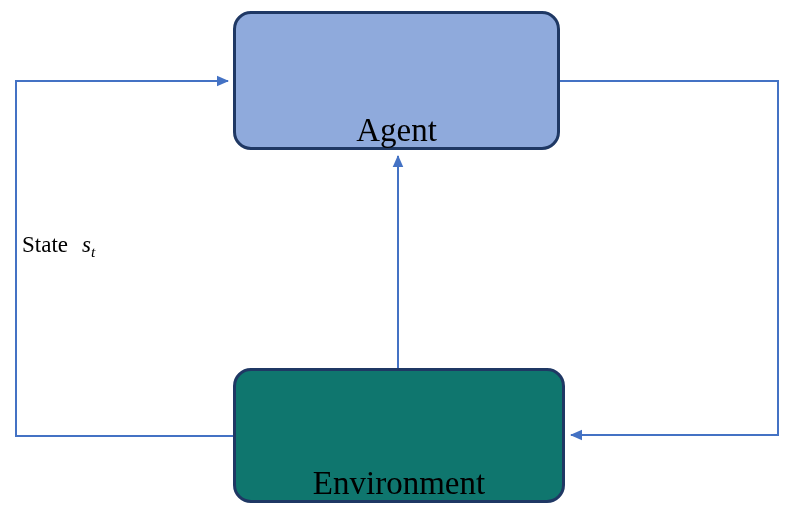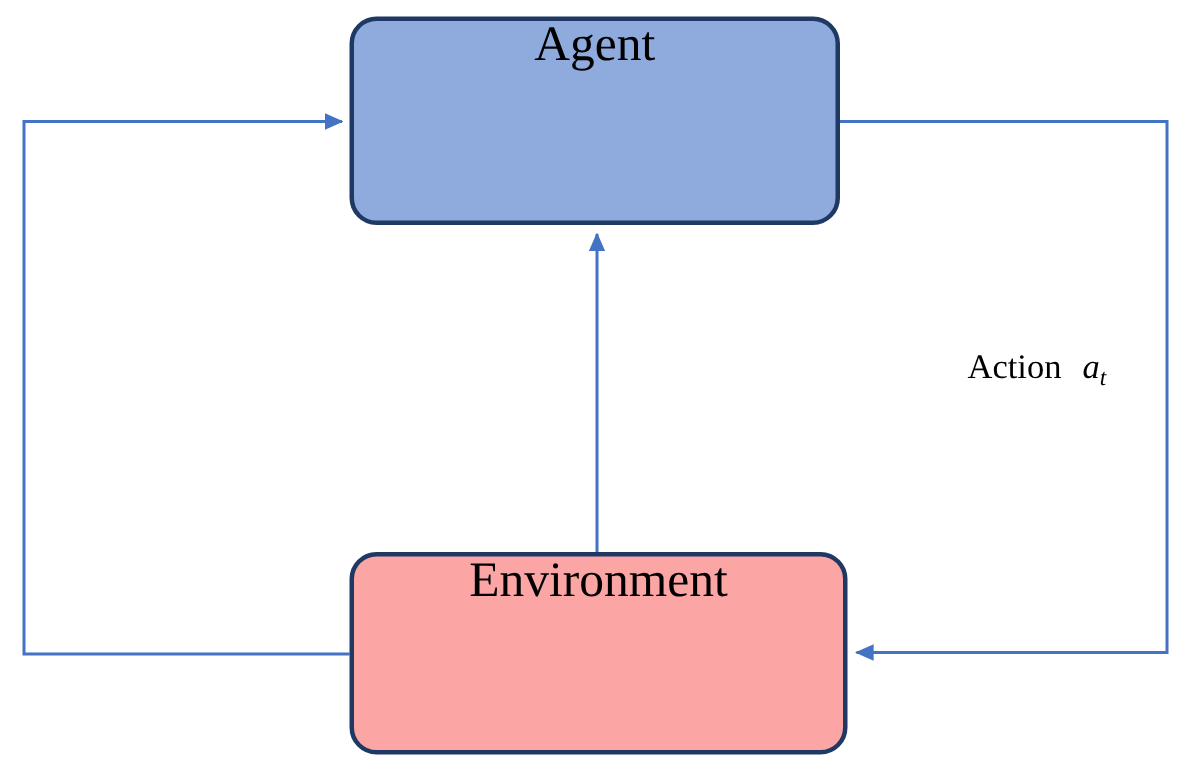--- a/index.html
+++ b/index.html
@@ -23,41 +23,41 @@
     top: 0;
     width: 798px;
     height: 514px;
   }
   .node {
     position: absolute;
     box-sizing: border-box;
     border: 3px solid #1F3864;
     border-radius: 18px;
     display: flex;
-    align-items: flex-start;
+    align-items: flex-end;
     justify-content: center;
     color: #000000;
     font-family: "Liberation Serif", "DejaVu Serif", serif;
     font-weight: 400;
     line-height: 1;
   }
   #node-agent {
     left: 233px;
     top: 11px;
     width: 327px;
     height: 139px;
     background: #8FAADC;
     font-size: 33px;
   }
   #node-environment {
     left: 233px;
     top: 368px;
     width: 332px;
     height: 135px;
-    background: #fca5a5;
+    background: #0f766e;
     font-size: 33px;
   }
   .edge-label {
     position: absolute;
     color: #000000;
     font-family: "Liberation Serif", "DejaVu Serif", serif;
     font-size: 23px;
     line-height: 1;
     white-space: nowrap;
   }
@@ -102,19 +102,19 @@
   </svg>
 
   <div class="node" id="node-agent">
     <span>Agent</span>
   </div>
 
   <div class="node" id="node-environment">
     <span>Environment</span>
   </div>
 
+  <div class="edge-label" id="label-state">
+    <span>State</span><span class="lbl-gap"></span><span class="sym"><span>s</span><sub>t</sub></span>
+  </div>
 
 
-  <div class="edge-label" id="label-action">
-    <span>Action</span><span class="lbl-gap"></span><span class="sym"><span>a</span><sub>t</sub></span>
-  </div>
 
 </div>
 
 </body></html>

